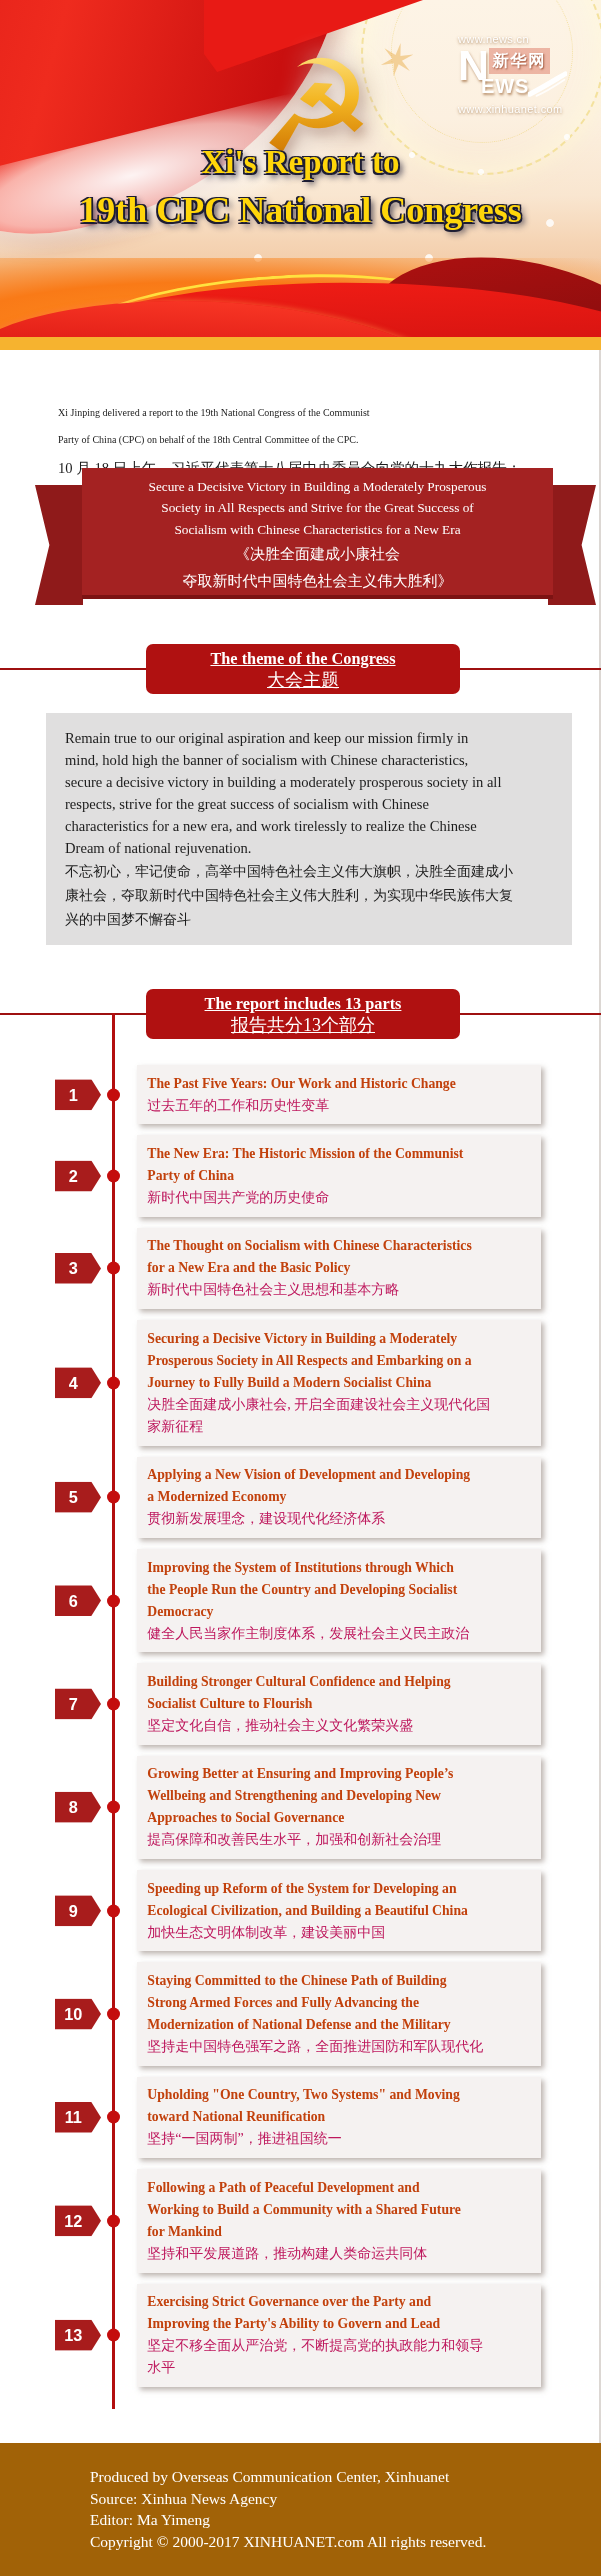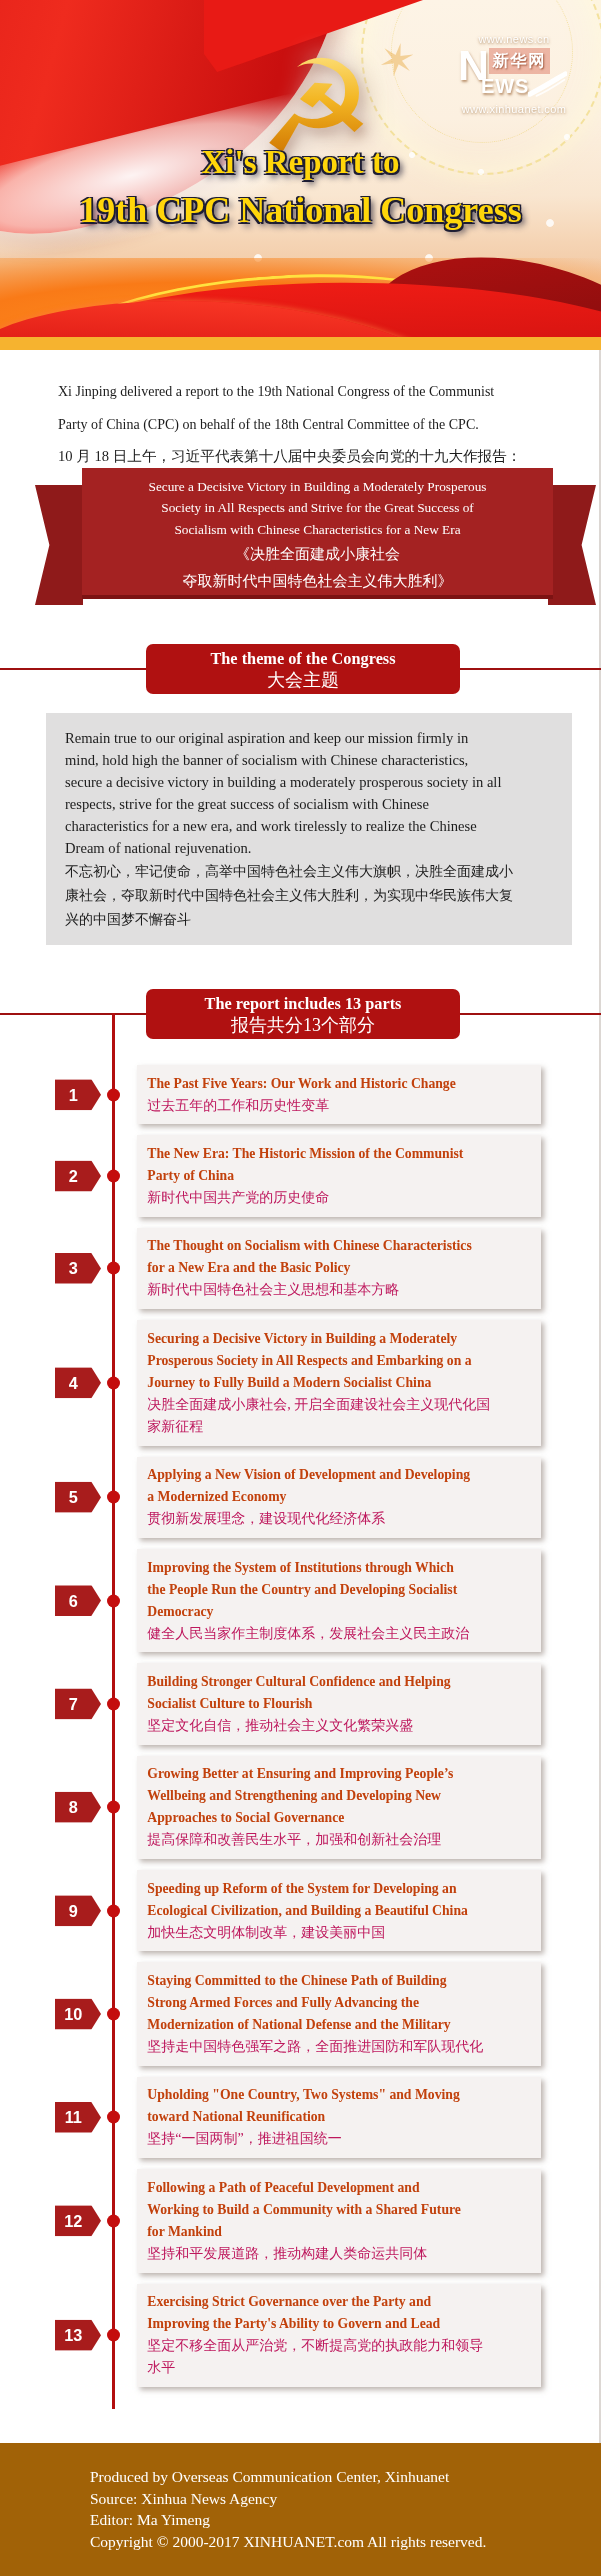--- a/index.html
+++ b/index.html
@@ -52,50 +52,50 @@
   .yellow-arc{position:absolute;left:34px;top:276px;width:481px;height:146px;border-radius:50%;
         border-top:3.4px solid #ffe23f;transform:rotate(-4deg);}
   .wave-dark{position:absolute;right:-77px;top:262px;width:309px;height:163px;transform:rotate(9deg);
         background:linear-gradient(160deg,#b31111,#7e0c0c 70%);border-radius:45% 55% 0 0;}
   .wave1{position:absolute;left:-103px;top:283px;width:841px;height:163px;transform:rotate(-2deg);
         background:linear-gradient(180deg,#ee1c15 0%,#d11210 55%,#b30d0d);border-radius:48% 52% 0 0 / 95% 85% 0 0;}
   .wave2{position:absolute;left:-52px;top:302px;width:532px;height:103px;transform:rotate(3deg);
         background:linear-gradient(180deg,#f73524 0%,#d81411 70%);border-radius:50% 50% 0 0 / 90% 90% 0 0;
         box-shadow:0 -1.7px 5.2px rgba(255,120,60,.5);}
   
-  .logo{position:absolute;right:31px;top:33px;width:112px;text-align:center;font-family:"Liberation Sans","DejaVu Sans",sans-serif;color:#fff;}
+  .logo{position:absolute;right:31px;top:33px;width:112px;text-align:left;font-family:"Liberation Sans","DejaVu Sans",sans-serif;color:#fff;}
   .logo .url{font-size:11px;letter-spacing:0.4px;text-shadow:0 0.9px 2.6px rgba(140,90,40,.7);white-space:nowrap;}
   .logo-mark{position:relative;width:112px;height:55px;margin:1.7px 0 0.9px 0;}
   .logo-n{position:absolute;left:0;top:-3.4px;font-size:43px;font-weight:bold;line-height:45px;text-shadow:0.9px 1.7px 2.6px rgba(140,80,30,.6);}
   .logo-cn{position:absolute;left:31px;top:1.7px;font-size:16.3px;font-weight:bold;letter-spacing:1.7px;
         background:rgba(205,70,45,.35);padding:1.7px 3.4px;border-radius:0;text-shadow:0.9px 0.9px 1.7px rgba(140,60,30,.8);}
   .logo-ews{position:absolute;left:23px;top:28px;font-size:20px;font-weight:bold;letter-spacing:0.9px;text-shadow:0.9px 1.7px 2.6px rgba(140,80,30,.6);}
   .logo-swoosh{position:absolute;left:70px;top:24px;width:39px;height:26px;}
 
   
   .gold-strip{position:absolute;left:0;top:337px;width:601px;height:13px;background:#f6b32f;}
   .edge-line{position:absolute;right:0;top:350px;width:1.7px;height:2226px;background:#c9c2bc;opacity:.65;}
 
   .intro{position:absolute;left:58px;top:375px;width:507px;}
-  .intro .en{font-size:14px;line-height:33px;white-space:pre-line;}
+  .intro .en{font-size:10px;line-height:27px;white-space:pre-line;margin-top:24px;}
   .intro .cn{font-size:14.6px;line-height:27px;margin-top:1.7px;}
 
   .ribbon{position:absolute;left:0;top:468px;width:601px;height:139px;}
   .ribbon .flap{position:absolute;top:17px;width:48px;height:120px;background:#8f1a1a;}
   .ribbon .flap.l{left:35px;clip-path:polygon(0 0,100% 0,100% 100%,0 100%,30% 50%);}
   .ribbon .flap.r{left:548px;clip-path:polygon(0 0,100% 0,70% 50%,100% 100%,0 100%);}
   .ribbon .band{position:absolute;left:82px;top:0;width:471px;height:131px;background:#a42222;
         border-bottom:4.3px solid #7c1313;text-align:center;color:#fff;padding-top:7.7px;box-sizing:border-box;}
   .ribbon .en{font-size:13.3px;line-height:21.5px;white-space:pre-line;}
   .ribbon .cn{font-size:15px;line-height:27px;white-space:pre-line;margin-top:0.9px;}
 
   .banner-line{position:absolute;left:0;width:601px;height:1.7px;background:#9e1010;}
   .line-theme{top:668px;} .line-parts{top:1013px;}
   .pill{position:absolute;left:146px;width:314px;height:50px;background:#b01111;border-radius:7px;
-        text-align:center;color:#fff;box-sizing:border-box;padding-top:4.3px;}
+        text-align:center;color:#fff;box-sizing:border-box;padding-top:4.3px;text-decoration:underline;}
   .pill-theme{top:644px;} .pill-parts{top:989px;}
   .pill .en{font-size:16.3px;font-weight:bold;line-height:22px;}
   .pill .cn{font-size:18px;line-height:20px;}
 
   .theme-box{position:absolute;left:46px;top:713px;width:526px;background:#e0dfdf;box-sizing:border-box;padding:13.7px 19px;}
   .theme-box .en{font-size:14.6px;line-height:22px;white-space:pre-line;}
   .theme-box .cn{font-size:14px;line-height:24px;margin-top:1px;white-space:pre-line;font-family:Liberation Serif, serif;}
 
   .timeline{position:absolute;left:112px;top:1013px;width:2.6px;height:1396px;background:#b30e0e;}
 

